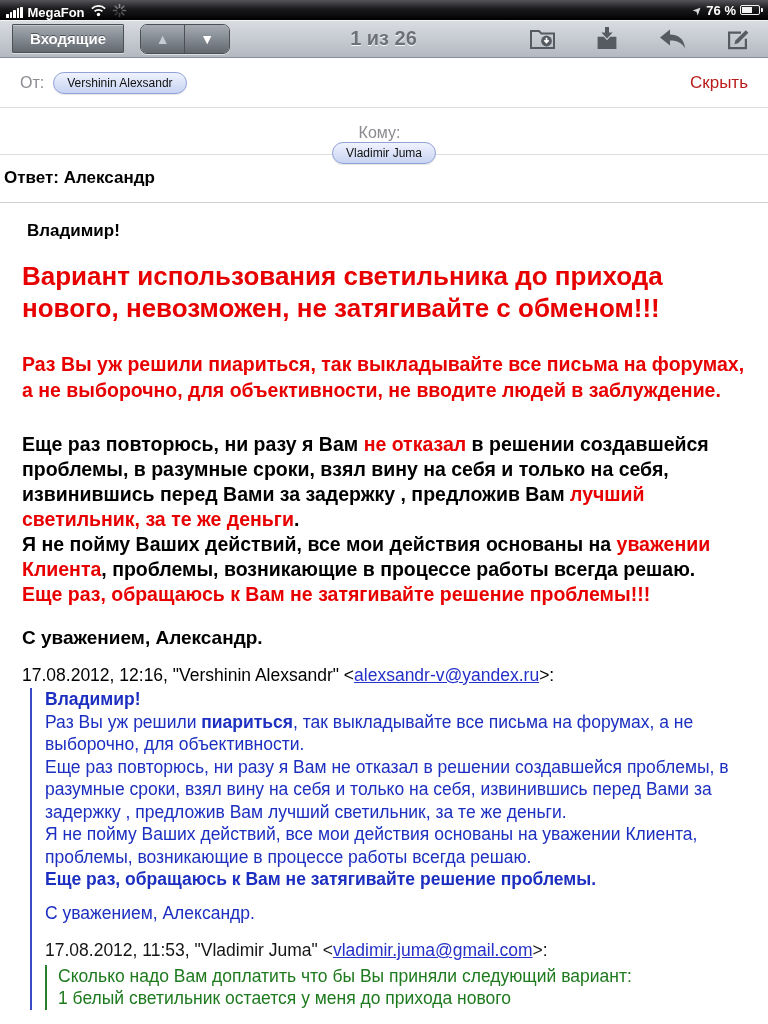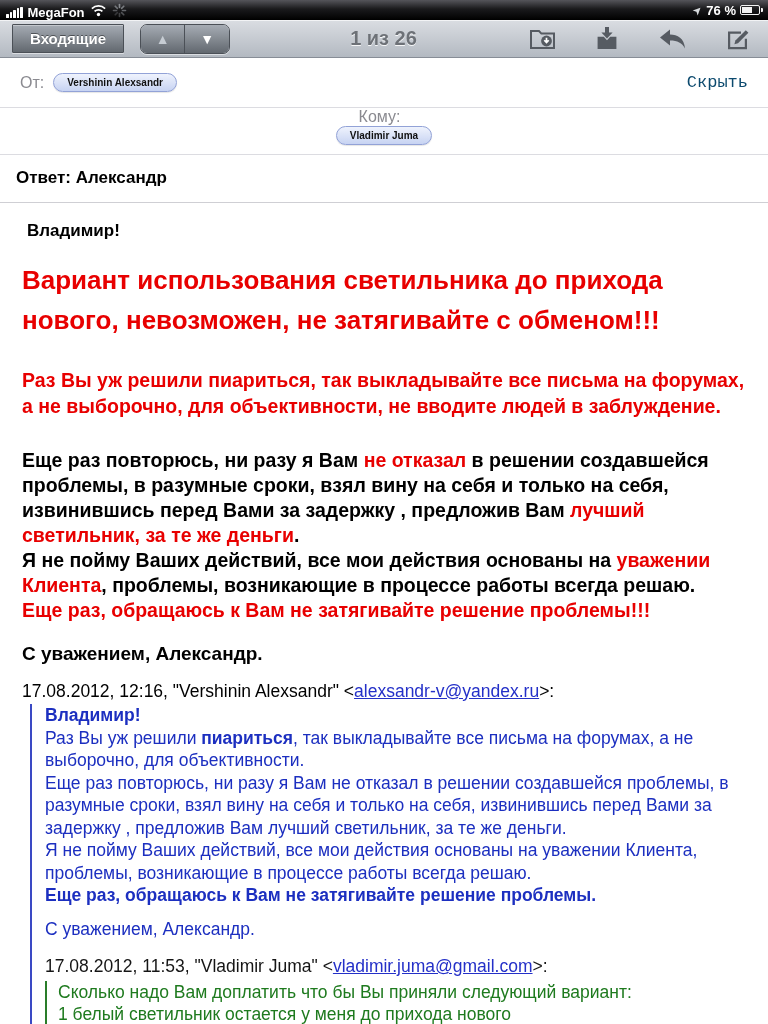--- a/index.html
+++ b/index.html
@@ -36,40 +36,40 @@
   .seg { margin-left:16px; display:flex; border:1px solid #4b5057; border-radius:7px;
          overflow:hidden; box-shadow:0 1px 0 rgba(255,255,255,.5); }
   .seg button { width:44px; height:28px; background:linear-gradient(#a6acb4,#62686f);
                 border:none; font-size:14px; cursor:pointer; }
   .seg .up { border-right:1px solid #4b5057; color:#c6ccd3; }
   .seg .down { color:#fff; }
   .tb-icons { margin-left:auto; display:flex; align-items:center; gap:38px; padding-right:6px; z-index:1; }
   .tb-icons svg { display:block; cursor:pointer; }
 
   
-  .hrow { display:flex; align-items:center; padding:0 20px; border-bottom:1px solid #dcdce1; }
+  .hrow { display:flex; align-items:center; padding:16px 20px; border-bottom:1px solid #dcdce1; }
   .row-from { height:50px; }
   .row-to { height:47px;flex-direction:column; }
   .hlabel { color:#8a8a90; font-size:16px; margin-right:9px; }
   .pill { background:linear-gradient(#eff3fd,#c7d3f2); border:1px solid #92a2d7;
-          border-radius:12px; padding:3px 13px; font-size:10px; color:#101010;
-          box-shadow:0 1px 1px rgba(0,0,0,.1); cursor:pointer;font-weight:bold; }
-  .hlink { margin-left:auto; color:#0c4a6e; font-size:17px; cursor:pointer; text-decoration:none;font-family:Liberation Mono, monospace; }
-
-  .subject-block { padding:13px 16px 14px; border-bottom:1px solid #cfcfd4; }
+          border-radius:12px; padding:3px 13px; font-size:12px; color:#101010;
+          box-shadow:0 1px 1px rgba(0,0,0,.1); cursor:pointer; }
+  .hlink { margin-left:auto; color:#b91c1c; font-size:17px; cursor:pointer; text-decoration:none; }
+
+  .subject-block { padding:13px 4px 14px; border-bottom:1px solid #cfcfd4; }
   .subject { font-size:17px; font-weight:bold; color:#000; }
   .subrow { display:flex; align-items:center; margin-top:9px; }
   .date { color:#96969b; font-size:17px; }
   .mark { margin-left:auto; color:#2b6de0; font-size:17px; cursor:pointer; text-decoration:none; }
 
   
   .content { padding:8px 20px 0 22px; }
   .greeting { margin:10px 0 0 5px; font-size:17px; font-weight:bold; color:#000; }
   .headline { margin-top:19px; max-width:712px; color:#e80000; font-size:26px;
-              font-weight:bold; line-height:40px; }
+              font-weight:bold; line-height:32px; }
   .redpara { margin-top:27px; color:#e80000; font-size:19.5px; font-weight:bold; line-height:26px; }
   .mainpara { margin-top:29px; font-size:19.5px; font-weight:bold; line-height:25px; color:#000; }
   .mainpara .red, .allred { color:#e80000; }
   .signoff { margin-top:20px; font-size:19px; font-weight:bold; color:#000; }
   .attr { margin-top:16px; font-size:17.5px; color:#000; }
   .attr a, .q-attr a { color:#2430c8; text-decoration:underline; cursor:pointer; }
 
   .quote1 { margin-top:2px; margin-left:8px; border-left:2px solid #3a49c4; padding-left:13px;
             color:#1c2fc0; font-size:17.5px; line-height:22.5px; }
   .q-bold { font-weight:bold; }

